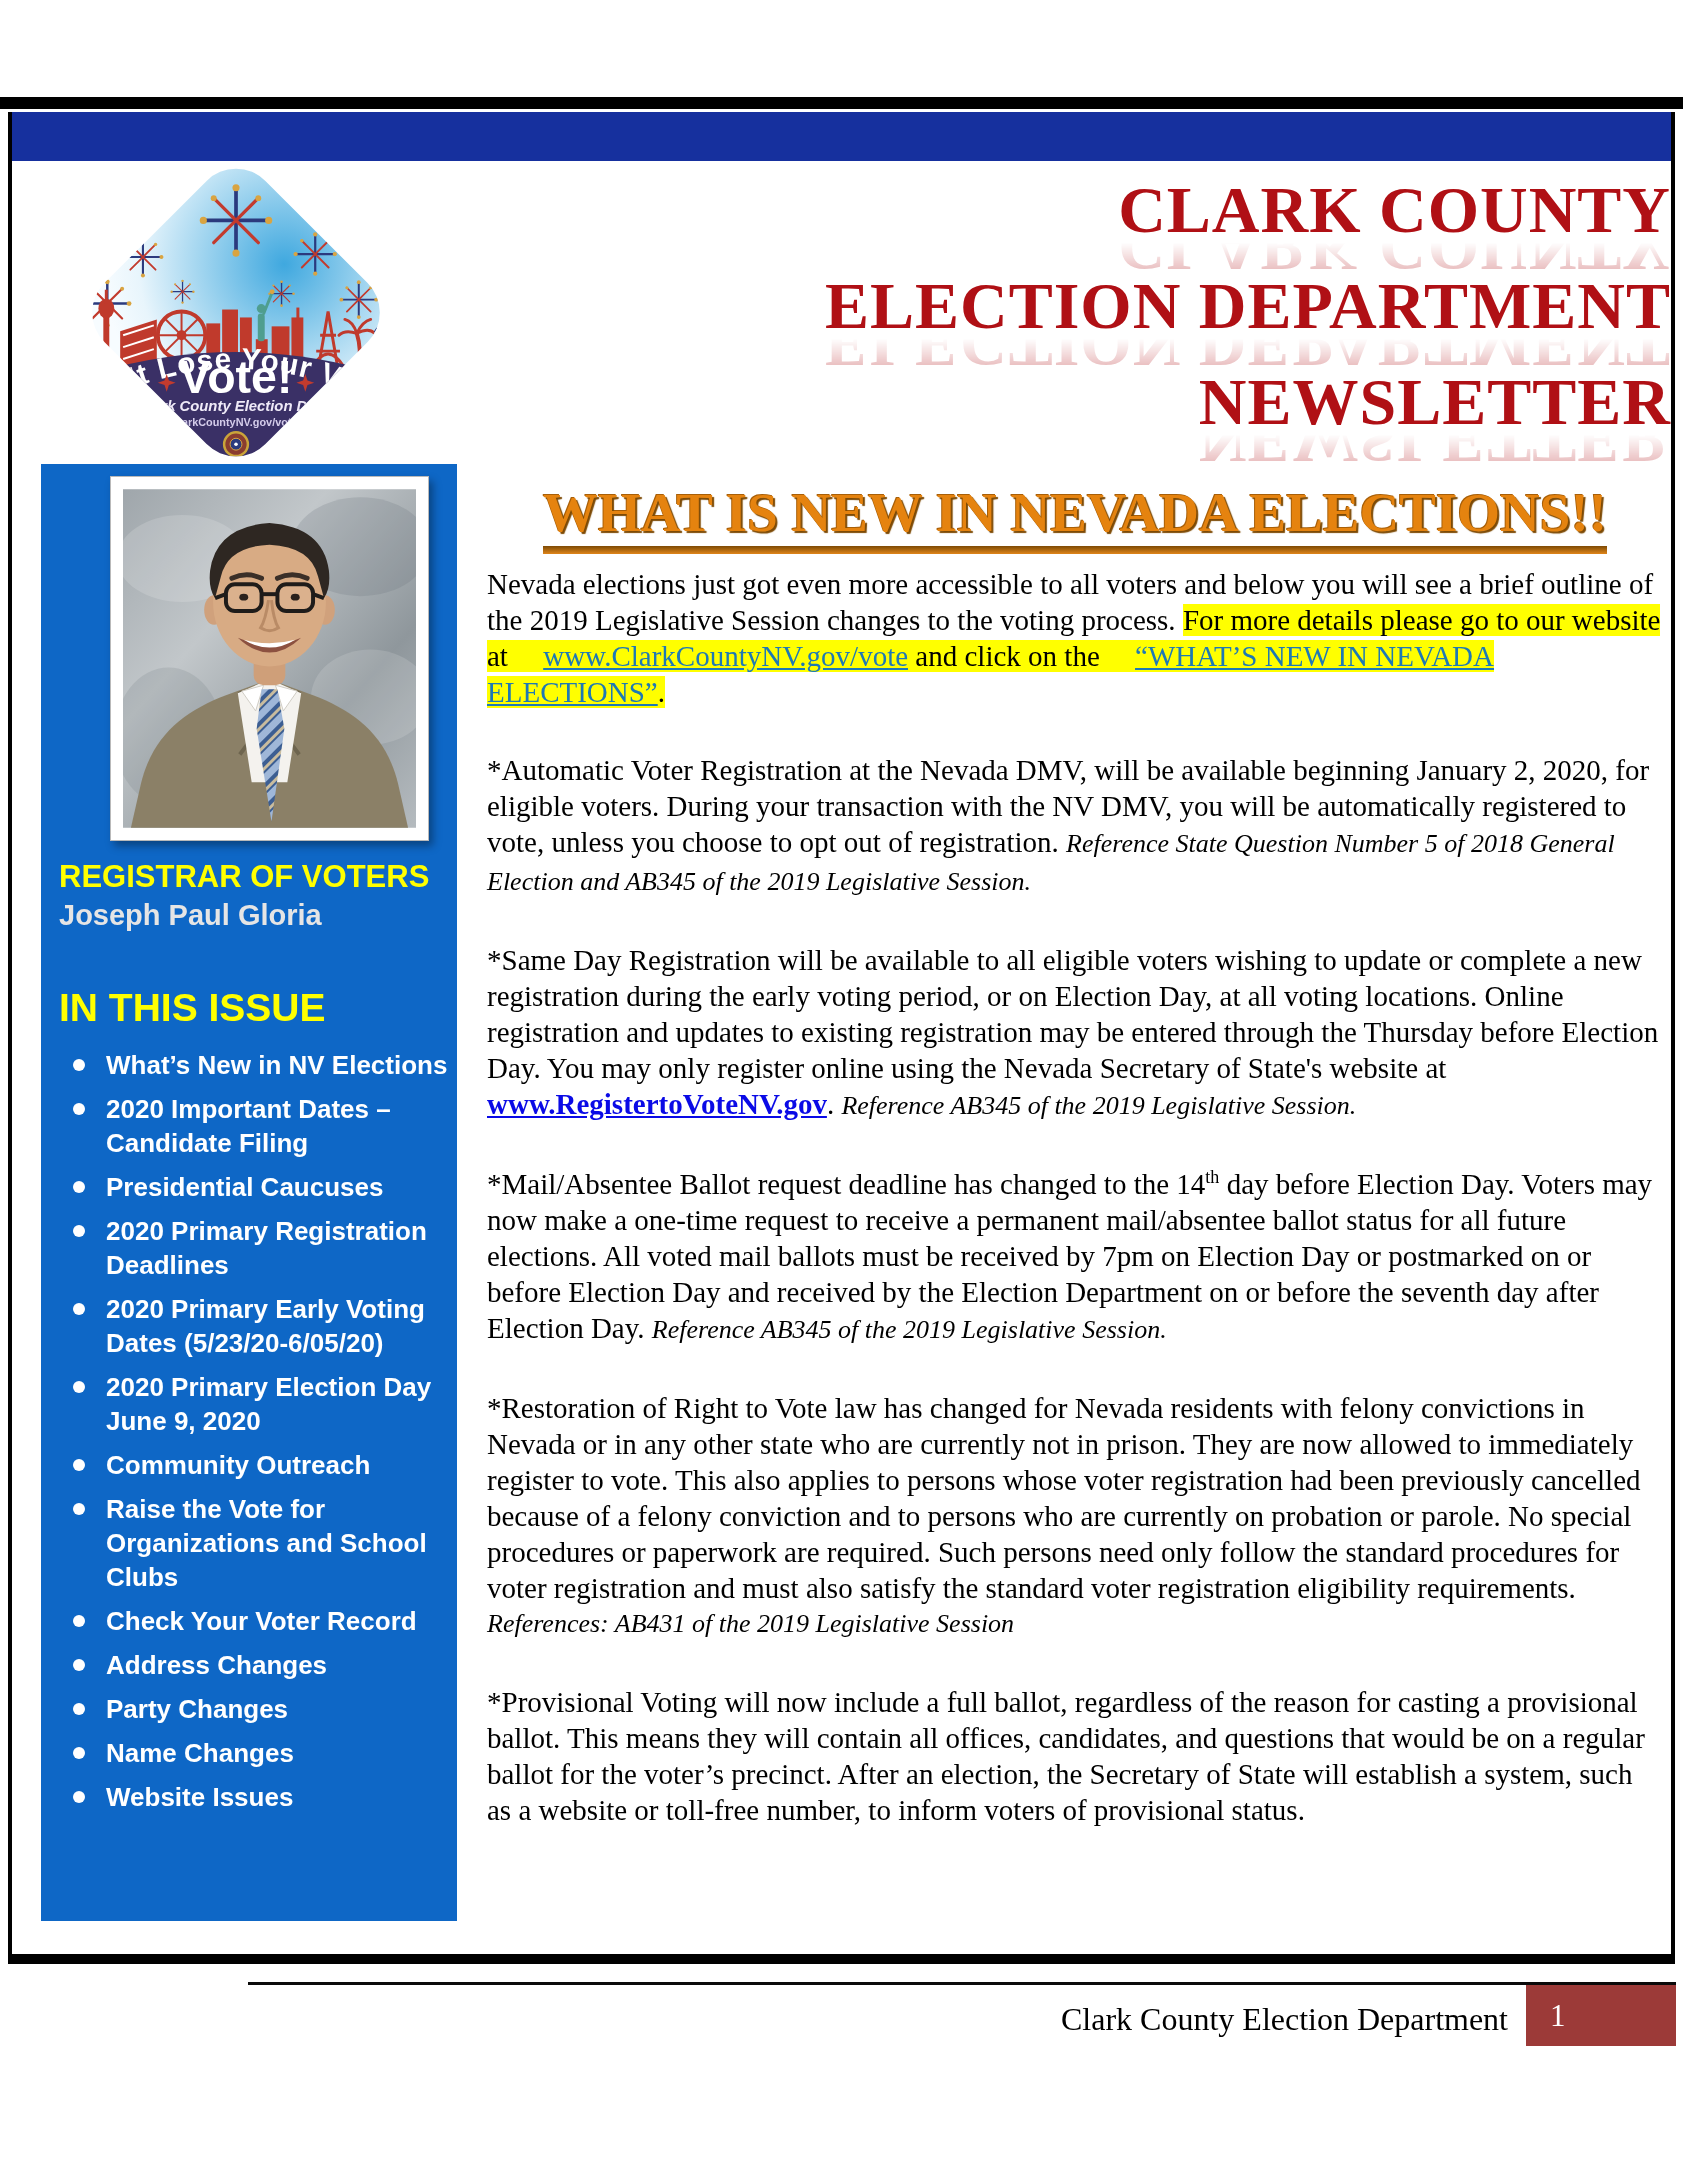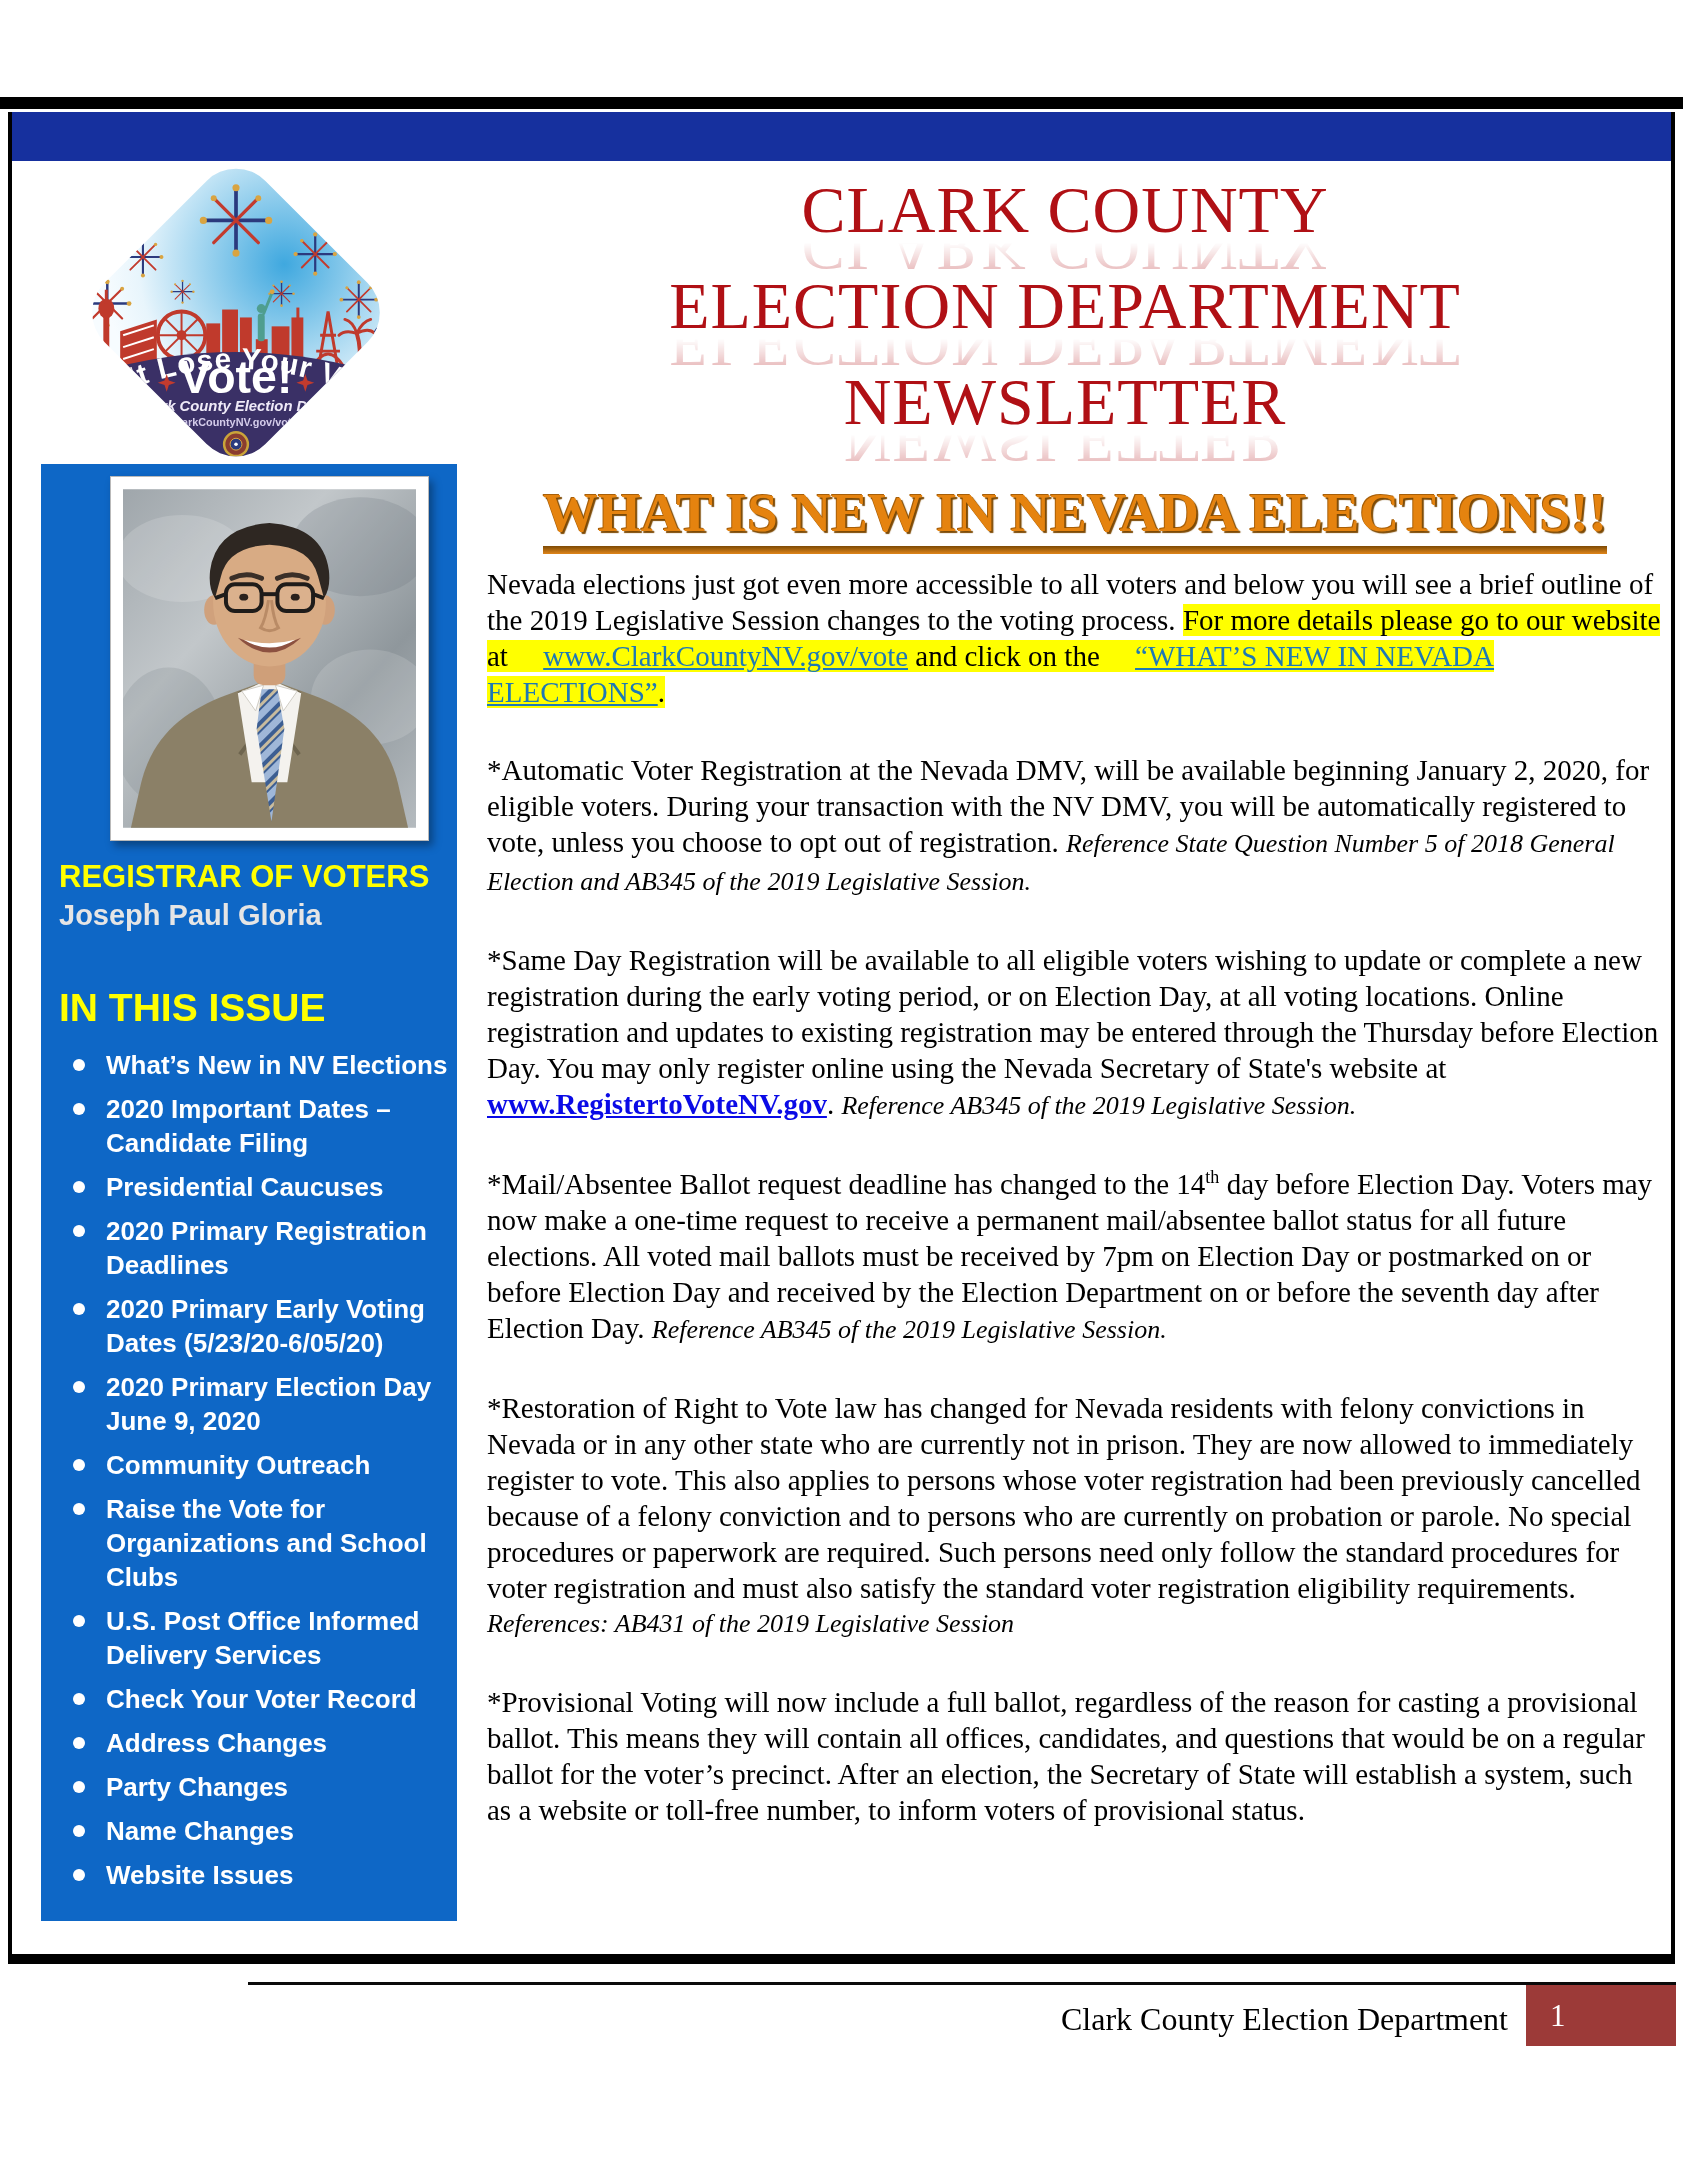--- a/index.html
+++ b/index.html
@@ -14,22 +14,22 @@
     border-left:4px solid #000;border-right:4px solid #000;border-bottom:10px solid #000;
     box-sizing:border-box;background:#fff;overflow:hidden;
   }
   .topbar{height:49px;background:#16309e;}
   
   .header-row{display:flex;height:303px;background:#fff;}
   .logo-box{width:447px;flex:none;position:relative;background:#fff;}
   .logo-box svg{display:block;margin:2px 0 0 4px;}
   .masthead{flex:1;text-align:center;padding-top:4px;}
   .title-line{
-    font-weight:normal;font-size:66px;line-height:1;color:#b01015;letter-spacing:1px;
-    margin:12px 0 30px;font-family:"Liberation Serif",serif;
+    font-weight:bold;font-size:66px;line-height:1;color:#b01015;letter-spacing:1px;
+    margin:12px 0 30px;font-family:"Liberation Serif",serif;text-align:right;
     -webkit-box-reflect: below -28px linear-gradient(to bottom, rgba(0,0,0,0.38), transparent 58%);
   }
   
   .datebar{
     height:44px;background:#16309e;display:flex;justify-content:space-between;align-items:center;
     padding:0 14px;color:#fff;font-family:"Liberation Sans",sans-serif;font-weight:bold;font-size:30px;
   }
   
   .columns{display:flex;height:1457px;}
   .sidebar{width:416px;flex:none;background:#0e67c6;padding:10px 0 0 10px;box-sizing:border-box;overflow:hidden;margin-left:29px;}
@@ -296,21 +296,20 @@
       <div class="issue-heading">IN THIS ISSUE</div>
       <ul class="toc">
           <li>What’s New in NV Elections</li>
           <li>2020 Important Dates – Candidate Filing</li>
           <li>Presidential Caucuses</li>
           <li>2020 Primary Registration Deadlines</li>
           <li>2020 Primary Early Voting Dates (5/23/20-6/05/20)</li>
           <li>2020 Primary Election Day June 9, 2020</li>
           <li>Community Outreach</li>
           <li>Raise the Vote for Organizations and School Clubs</li>
-          <li>U.S. Post Office Informed Delivery Services</li>
           <li>Check Your Voter Record</li>
           <li>Address Changes</li>
           <li>Party Changes</li>
           <li>Name Changes</li>
           <li>Website Issues</li>
         </ul>
     </div>
 
     <div class="main">
       <div class="headline-wrap">

